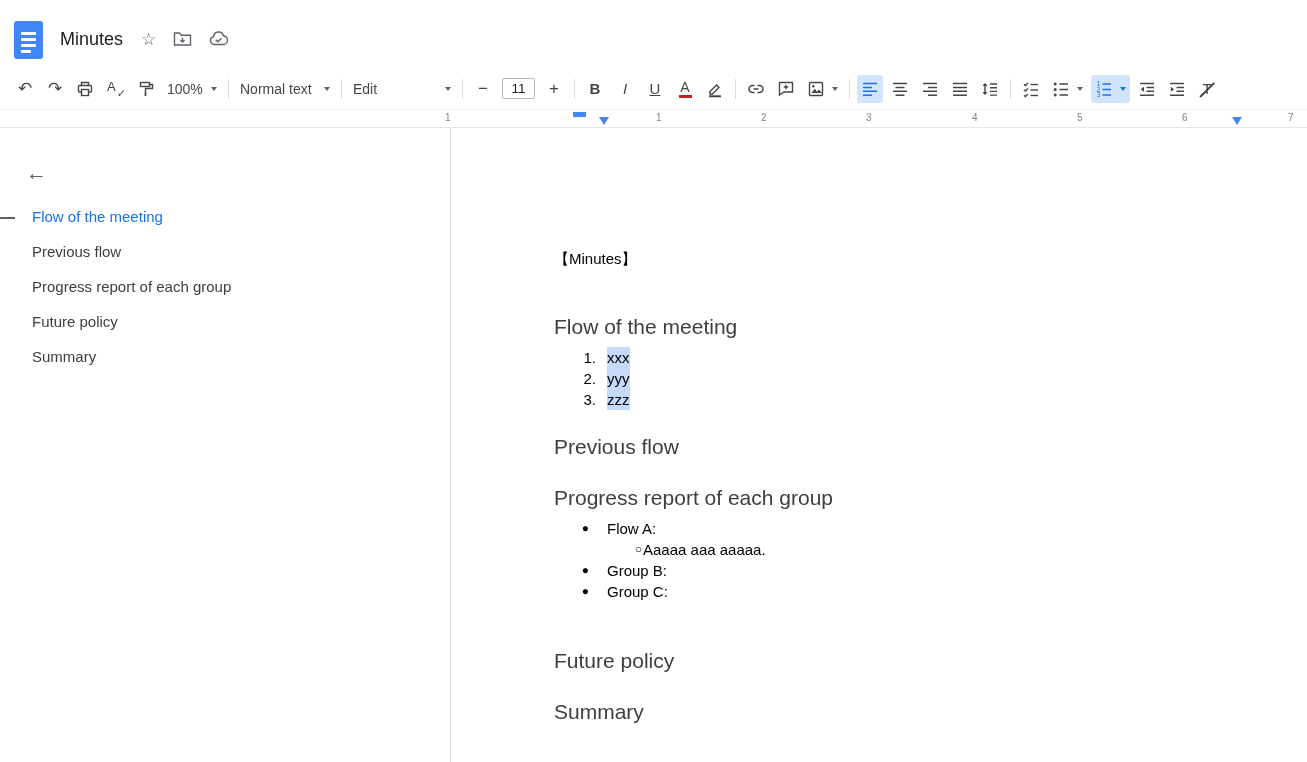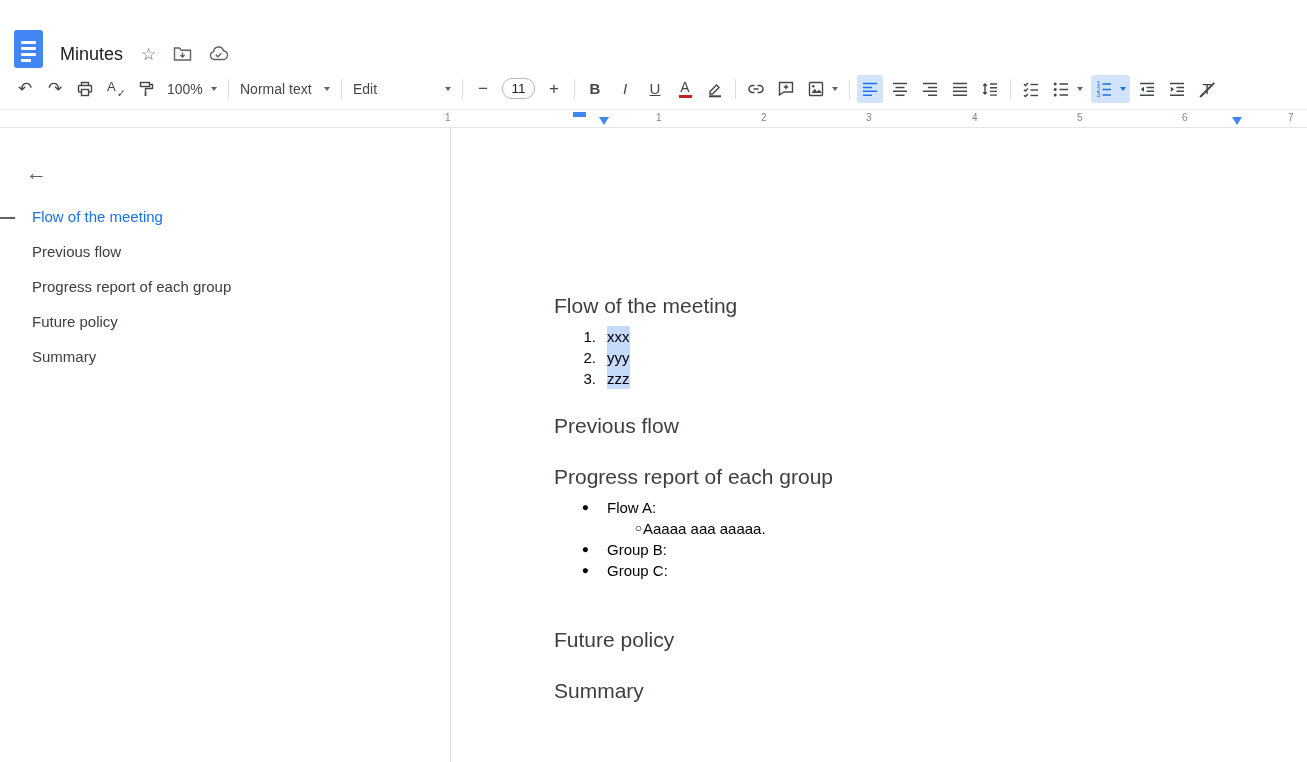--- a/index.html
+++ b/index.html
@@ -7,21 +7,21 @@
     --txt-swatch:#c5221f; --logo-blue:#4285f4; --marker-blue:#4285f4;
   }
   *{box-sizing:border-box}
   html,body{margin:0;padding:0}
   body{width:1307px;height:762px;overflow:hidden;background:#fff;
        font-family:"Liberation Sans",sans-serif;color:#202124;
        display:flex;flex-direction:column}
   button{font-family:inherit;border:none;background:none;padding:0;cursor:pointer;color:inherit}
 
   
-  .docs-header{height:68px;display:flex;align-items:flex-end;padding:10px 15px 0 14px;flex:0 0 auto}
+  .docs-header{height:68px;display:flex;align-items:center;padding:10px 15px 0 14px;flex:0 0 auto}
   .logo{width:32px;margin:2px 14px 0 0;cursor:pointer}
   .logo-sheet{width:29px;height:38px;background:var(--logo-blue);border-radius:3px;position:relative}
   .logo-sheet .bar{position:absolute;left:7px;height:3px;background:#fff;border-radius:1px}
   .b1{top:11px;width:15px}.b2{top:17px;width:15px}.b3{top:23px;width:15px}.b4{top:29px;width:10px}
   .head-main{display:flex;flex-direction:column}
   .title-row{display:flex;align-items:center;height:28px}
   .doc-title{font-size:18px;color:#202124;margin-right:18px;cursor:text}
   .hicon{color:#5f6368;margin-right:17px;display:flex;align-items:center;cursor:pointer}
   .star{font-size:17px;line-height:1}
   .menu-row{display:flex;align-items:center;height:28px;margin-top:1px;margin-left:-8px}
@@ -34,21 +34,21 @@
   .tbtn.active{background:var(--active-bg);color:var(--accent)}
   .tbtn svg{display:block}
   .glyph{font-size:17px;line-height:1}
   .sep{width:1px;height:20px;background:#dadce0;margin:0 5px;flex:0 0 auto}
   .ddl{justify-content:space-between;cursor:pointer}
   .caret{width:0;height:0;border-left:3.5px solid transparent;border-right:3.5px solid transparent;border-top:4px solid #5f6368;margin-left:7px;flex:0 0 auto}
   .tbtn.active .caret{border-top-color:var(--accent)}
   .zoom{width:58px}
   .styledd{width:98px}
   .fontdd{width:106px}
-  .size-box{width:33px;height:21px;border:1px solid #b6b9ba;border-radius:10px;display:flex;align-items:center;justify-content:center;font-size:13.5px;margin:0 4px;color:#202124;cursor:text}
+  .size-box{width:33px;height:21px;border:1px solid #b6b9ba;border-radius:2px;display:flex;align-items:center;justify-content:center;font-size:13.5px;margin:0 4px;color:#202124;cursor:text}
   .bold-l{font-weight:700;font-size:15px}
   .italic-l{font-style:italic;font-size:15px}
   .under-l{text-decoration:underline;font-size:15px}
   .tc{display:flex;flex-direction:column;align-items:center;line-height:1}
   .tc-letter{font-size:14px}
   .tc-bar{width:13px;height:3px;background:var(--txt-swatch);margin-top:1px}
   .sc{position:relative;width:19px;height:19px}
   .sc-a{position:absolute;left:1px;top:1px;font-size:13px;line-height:1}
   .sc-check{position:absolute;right:-1px;bottom:-1px;font-size:11px;line-height:1}
   .clrfmt{position:relative}
@@ -377,20 +377,21 @@
       <div class="outline-item">
         <span class="outline-label">Future policy</span>
       </div>
       <div class="outline-item">
         <span class="outline-label">Summary</span>
       </div>
     </div>
   </aside>
 
   <main class="doc-canvas">
+    <p class="intro-line">【Minutes】</p>
 
     <h2 class="doc-heading h-flow">Flow of the meeting</h2>
     <ol class="num-list">
       <li class="num-item">
         <span class="num-marker">1.</span>
         <span class="num-text sel">xxx</span>
       </li>
       <li class="num-item">
         <span class="num-marker">2.</span>
         <span class="num-text sel">yyy</span>

